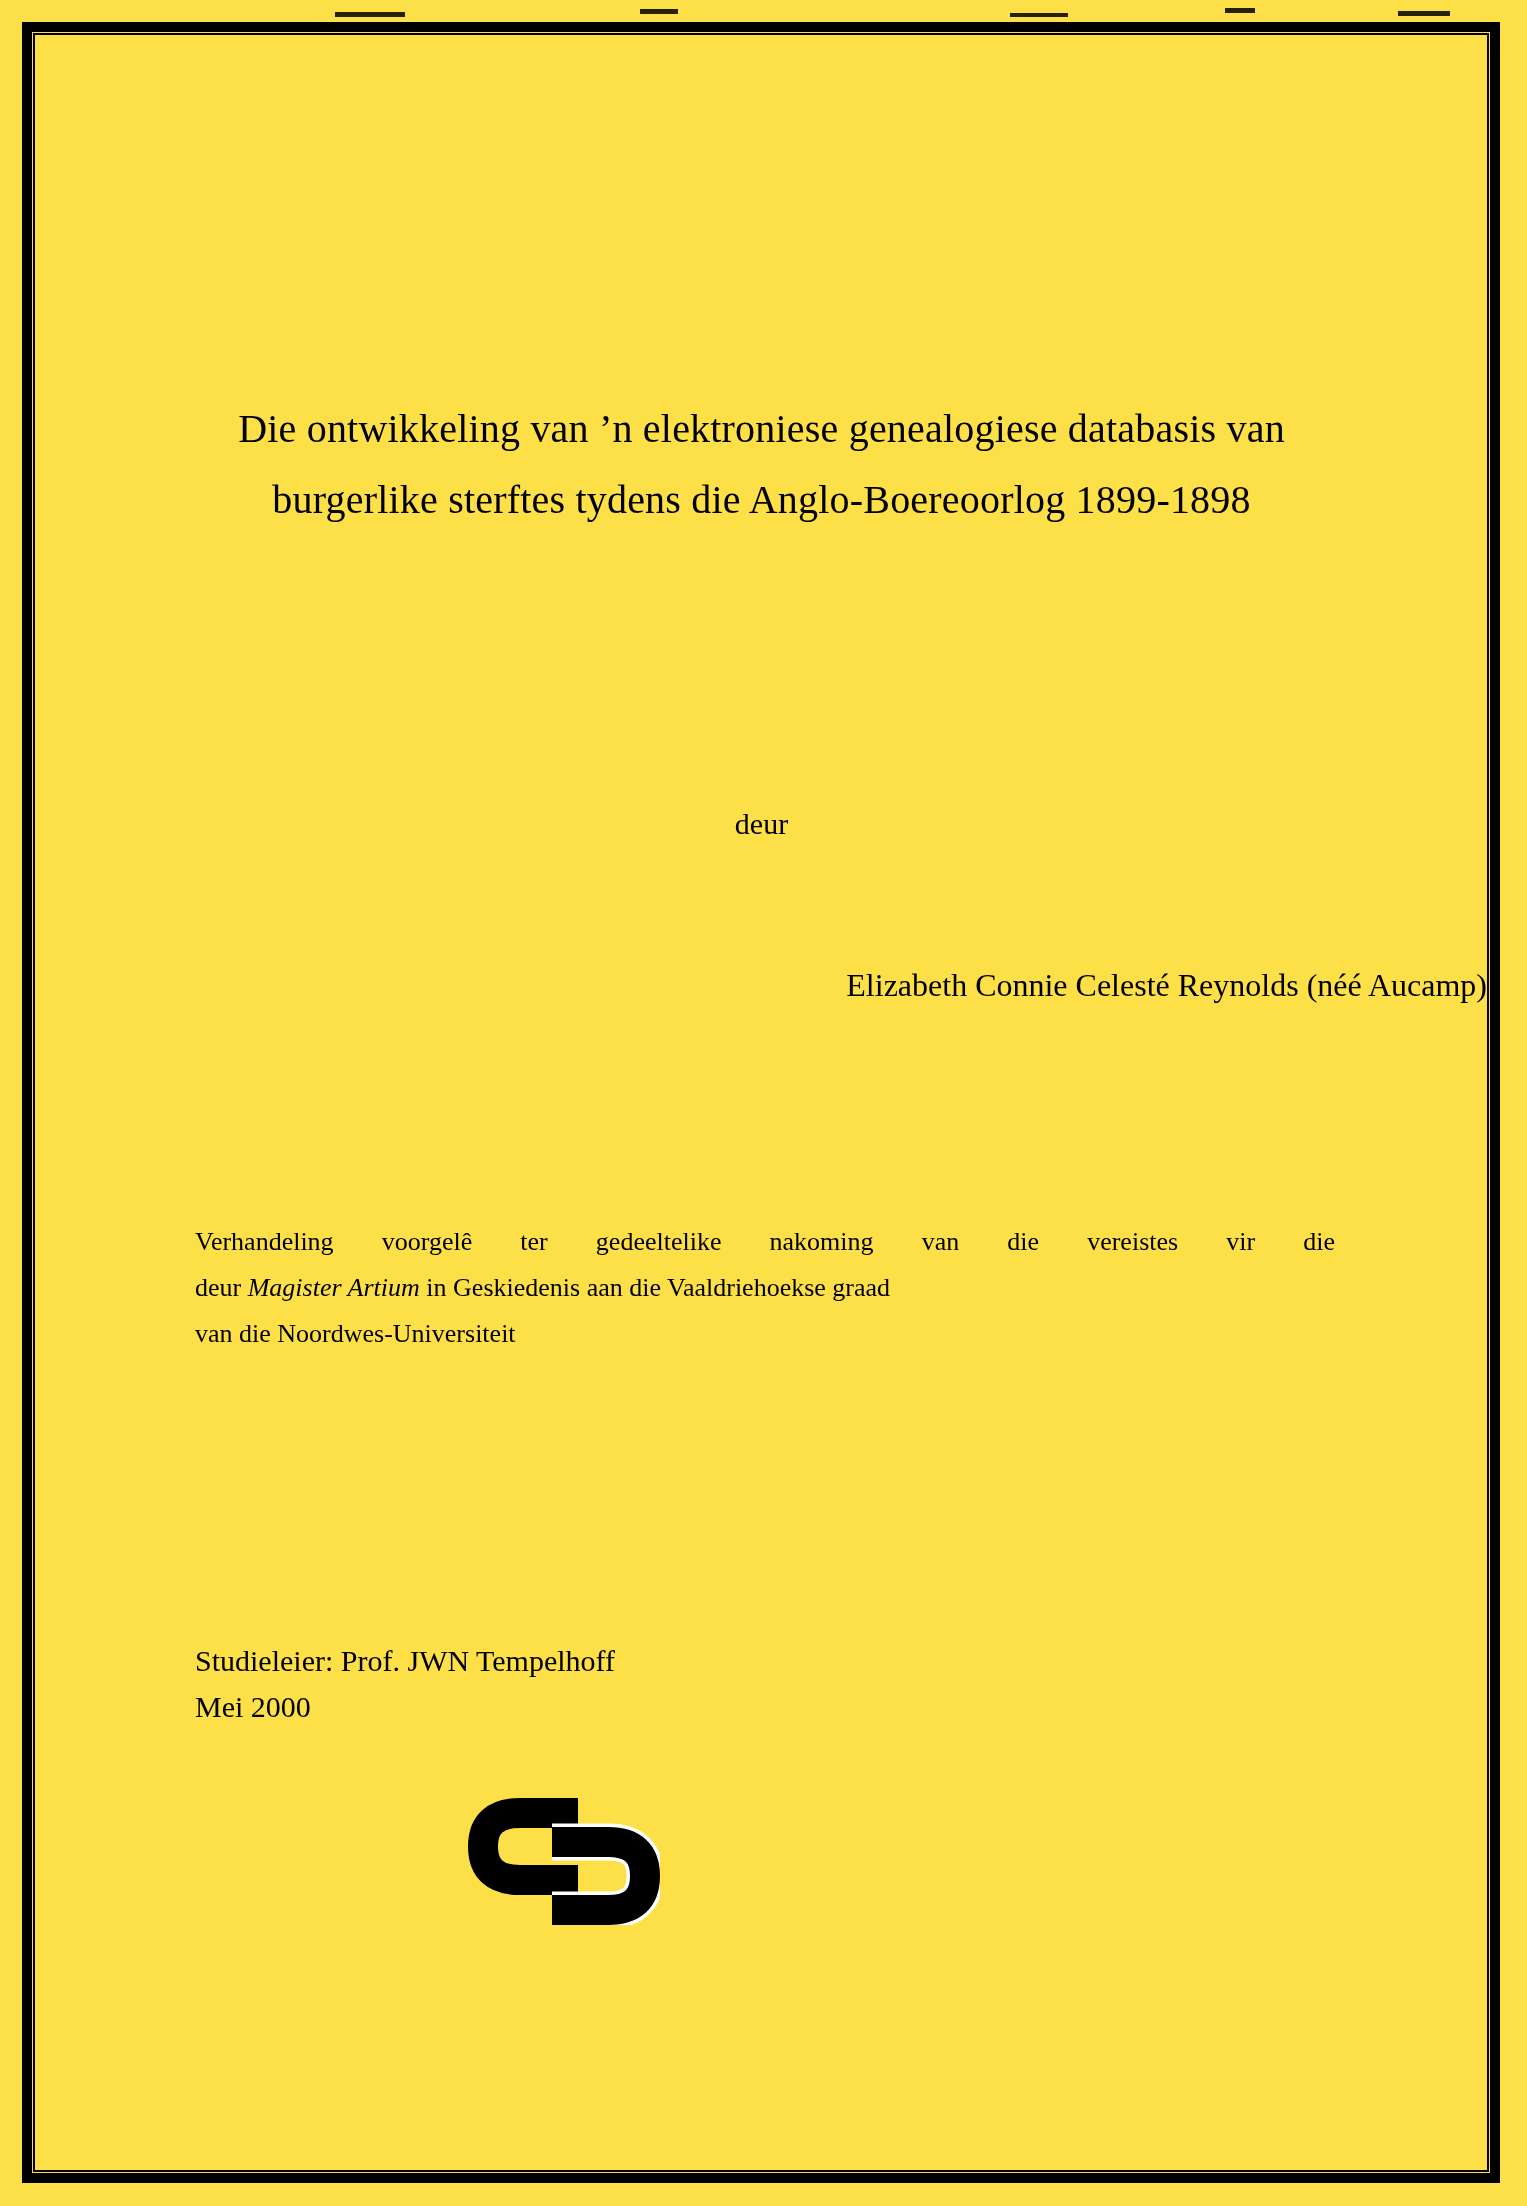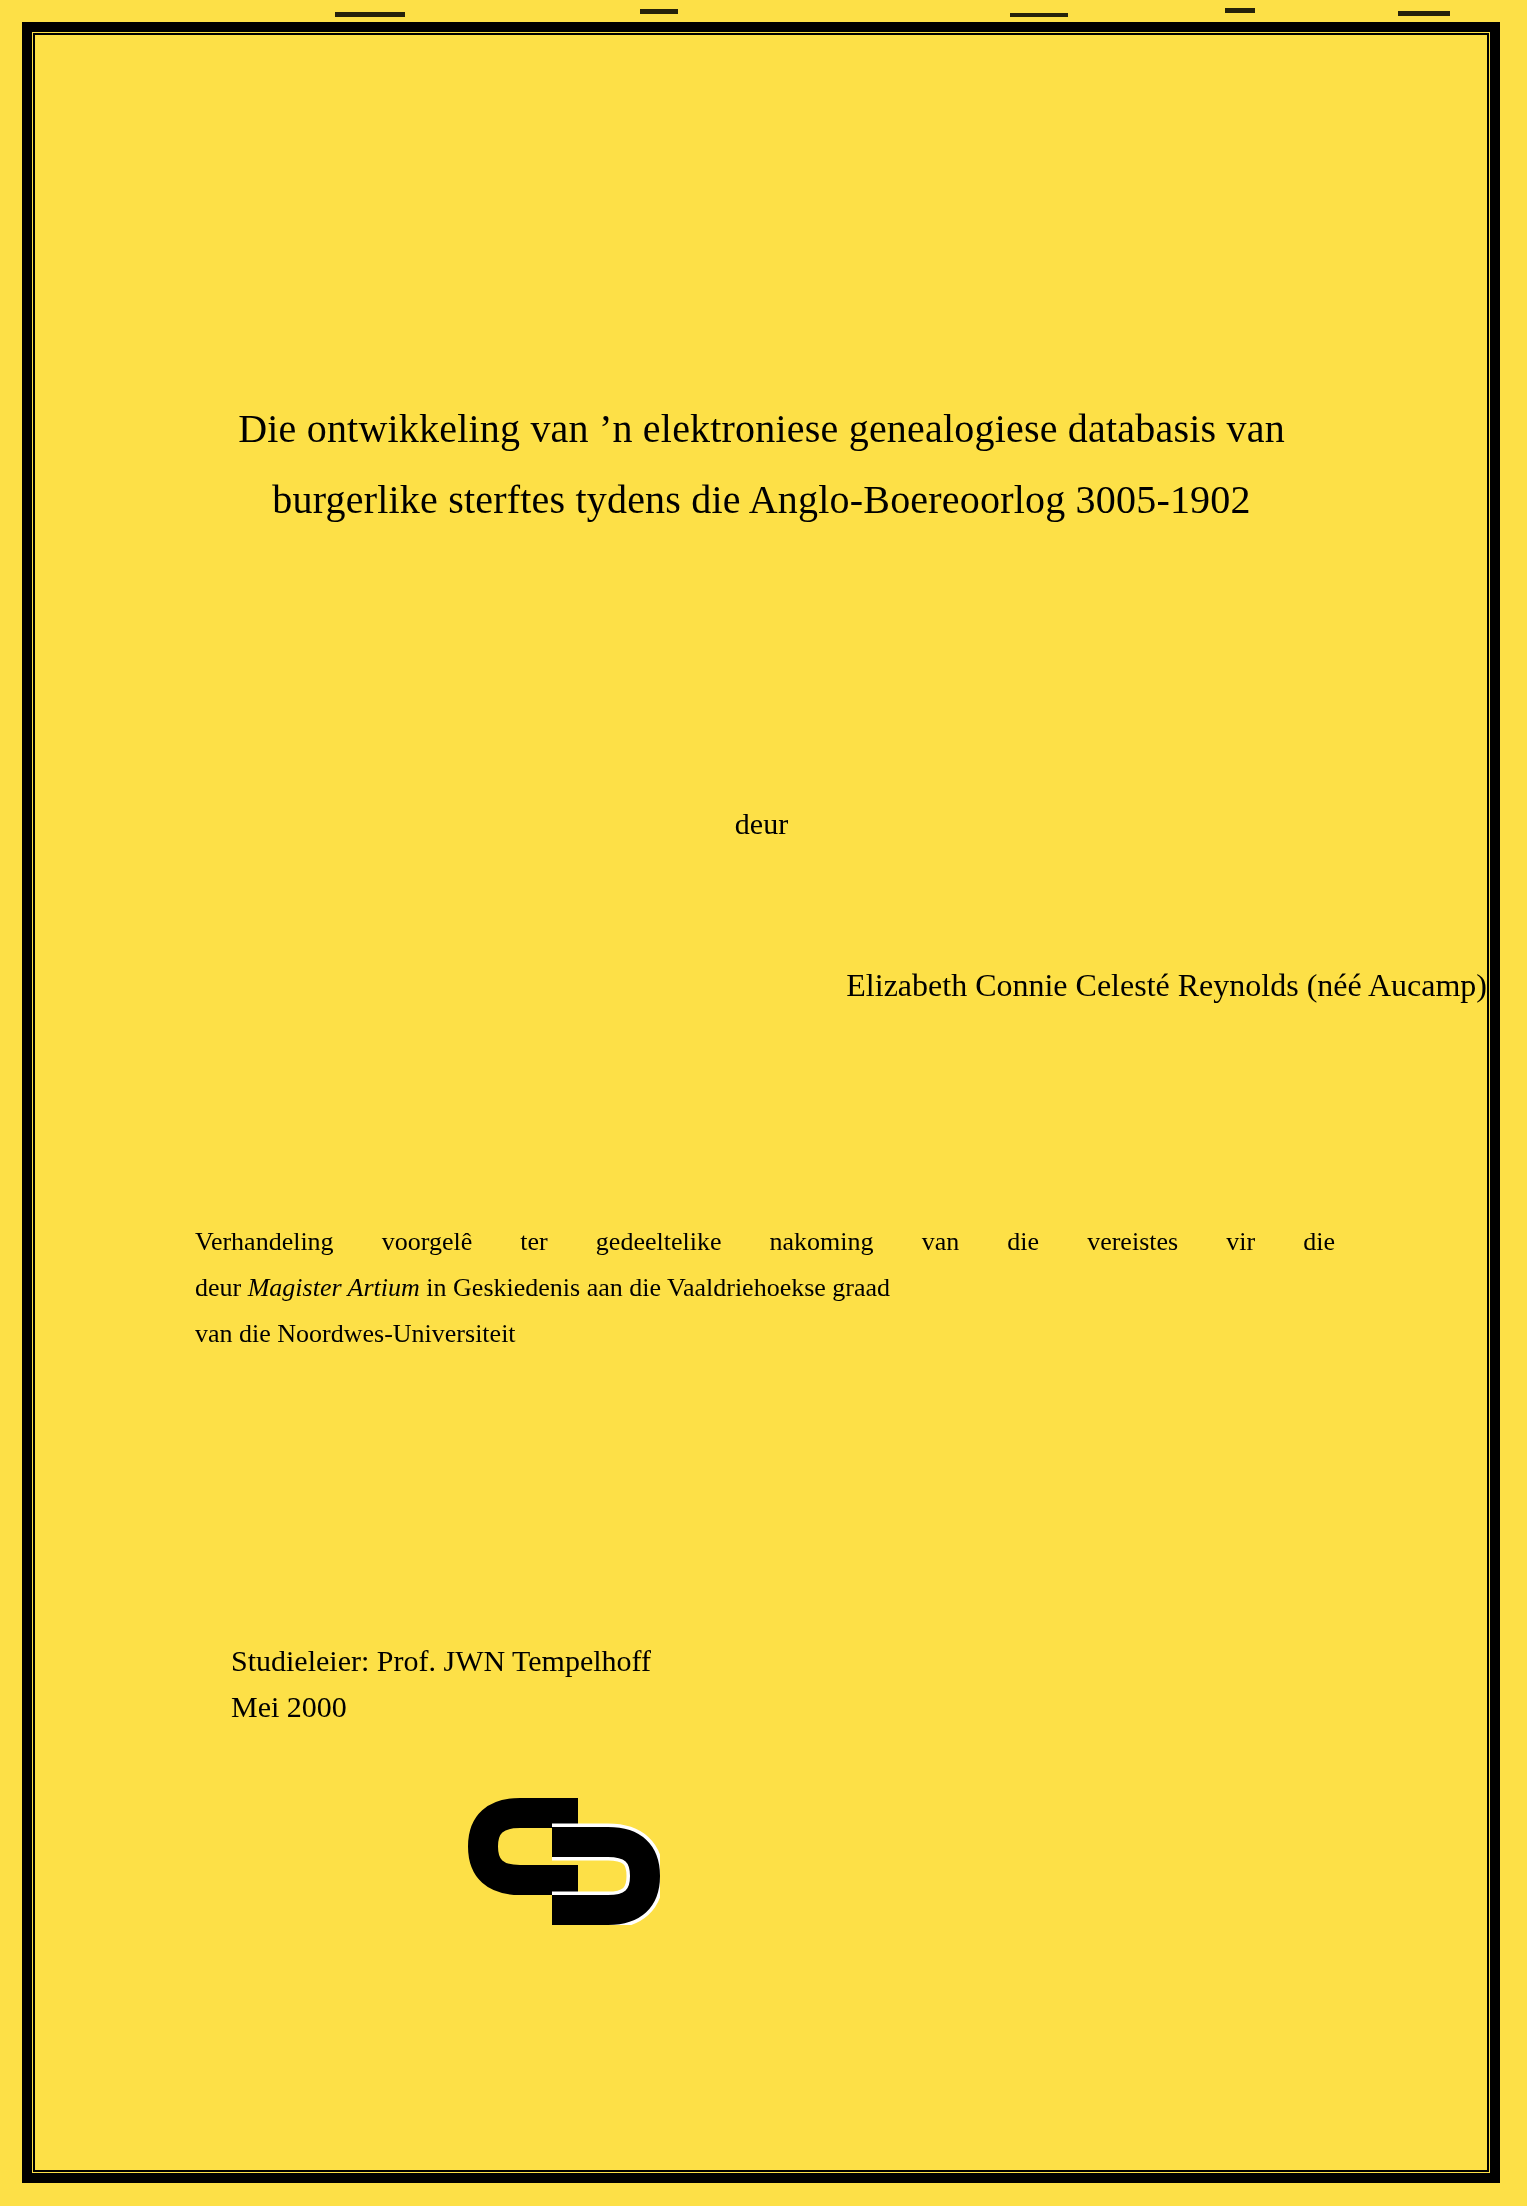--- a/index.html
+++ b/index.html
@@ -68,21 +68,20 @@
     text-align: justify;
     text-align-last: justify;
   }
   .statement .italic { font-style: italic; }
   .supervisor-block {
     position: absolute;
     left: 195px;
     top: 1638px;
     font-size: 30px;
     line-height: 46px;
-    margin-left: 36px;
   }
   .logo {
     position: absolute;
     left: 0; top: 0;
   }
   .logo-mark {
     position: absolute;
     left: 468px;
     top: 1798px;
   }
@@ -97,21 +96,21 @@
   </div>
 
   <div class="speck s1"></div>
   <div class="speck s2"></div>
   <div class="speck s3"></div>
   <div class="speck s4"></div>
   <div class="speck s5"></div>
 
   <div class="title-block">
     <div>Die ontwikkeling van ’n elektroniese genealogiese databasis van</div>
-    <div>burgerlike sterftes tydens die Anglo-Boereoorlog 3005-1902</div>
+    <div>burgerlike sterftes tydens die Anglo-Boereoorlog 1899-1898</div>
   </div>
 
   <div class="byline">deur</div>
 
   <div class="author">Elizabeth Connie Celesté Reynolds (néé Aucamp)</div>
 
   <div class="statement">
     <div class="justified">Verhandeling voorgelê ter gedeeltelike nakoming van die vereistes vir die</div>
     <div><span>deur </span><span class="italic">Magister Artium</span><span> in Geskiedenis aan die Vaaldriehoekse graad</span></div>
     <div>van die Noordwes-Universiteit</div>

